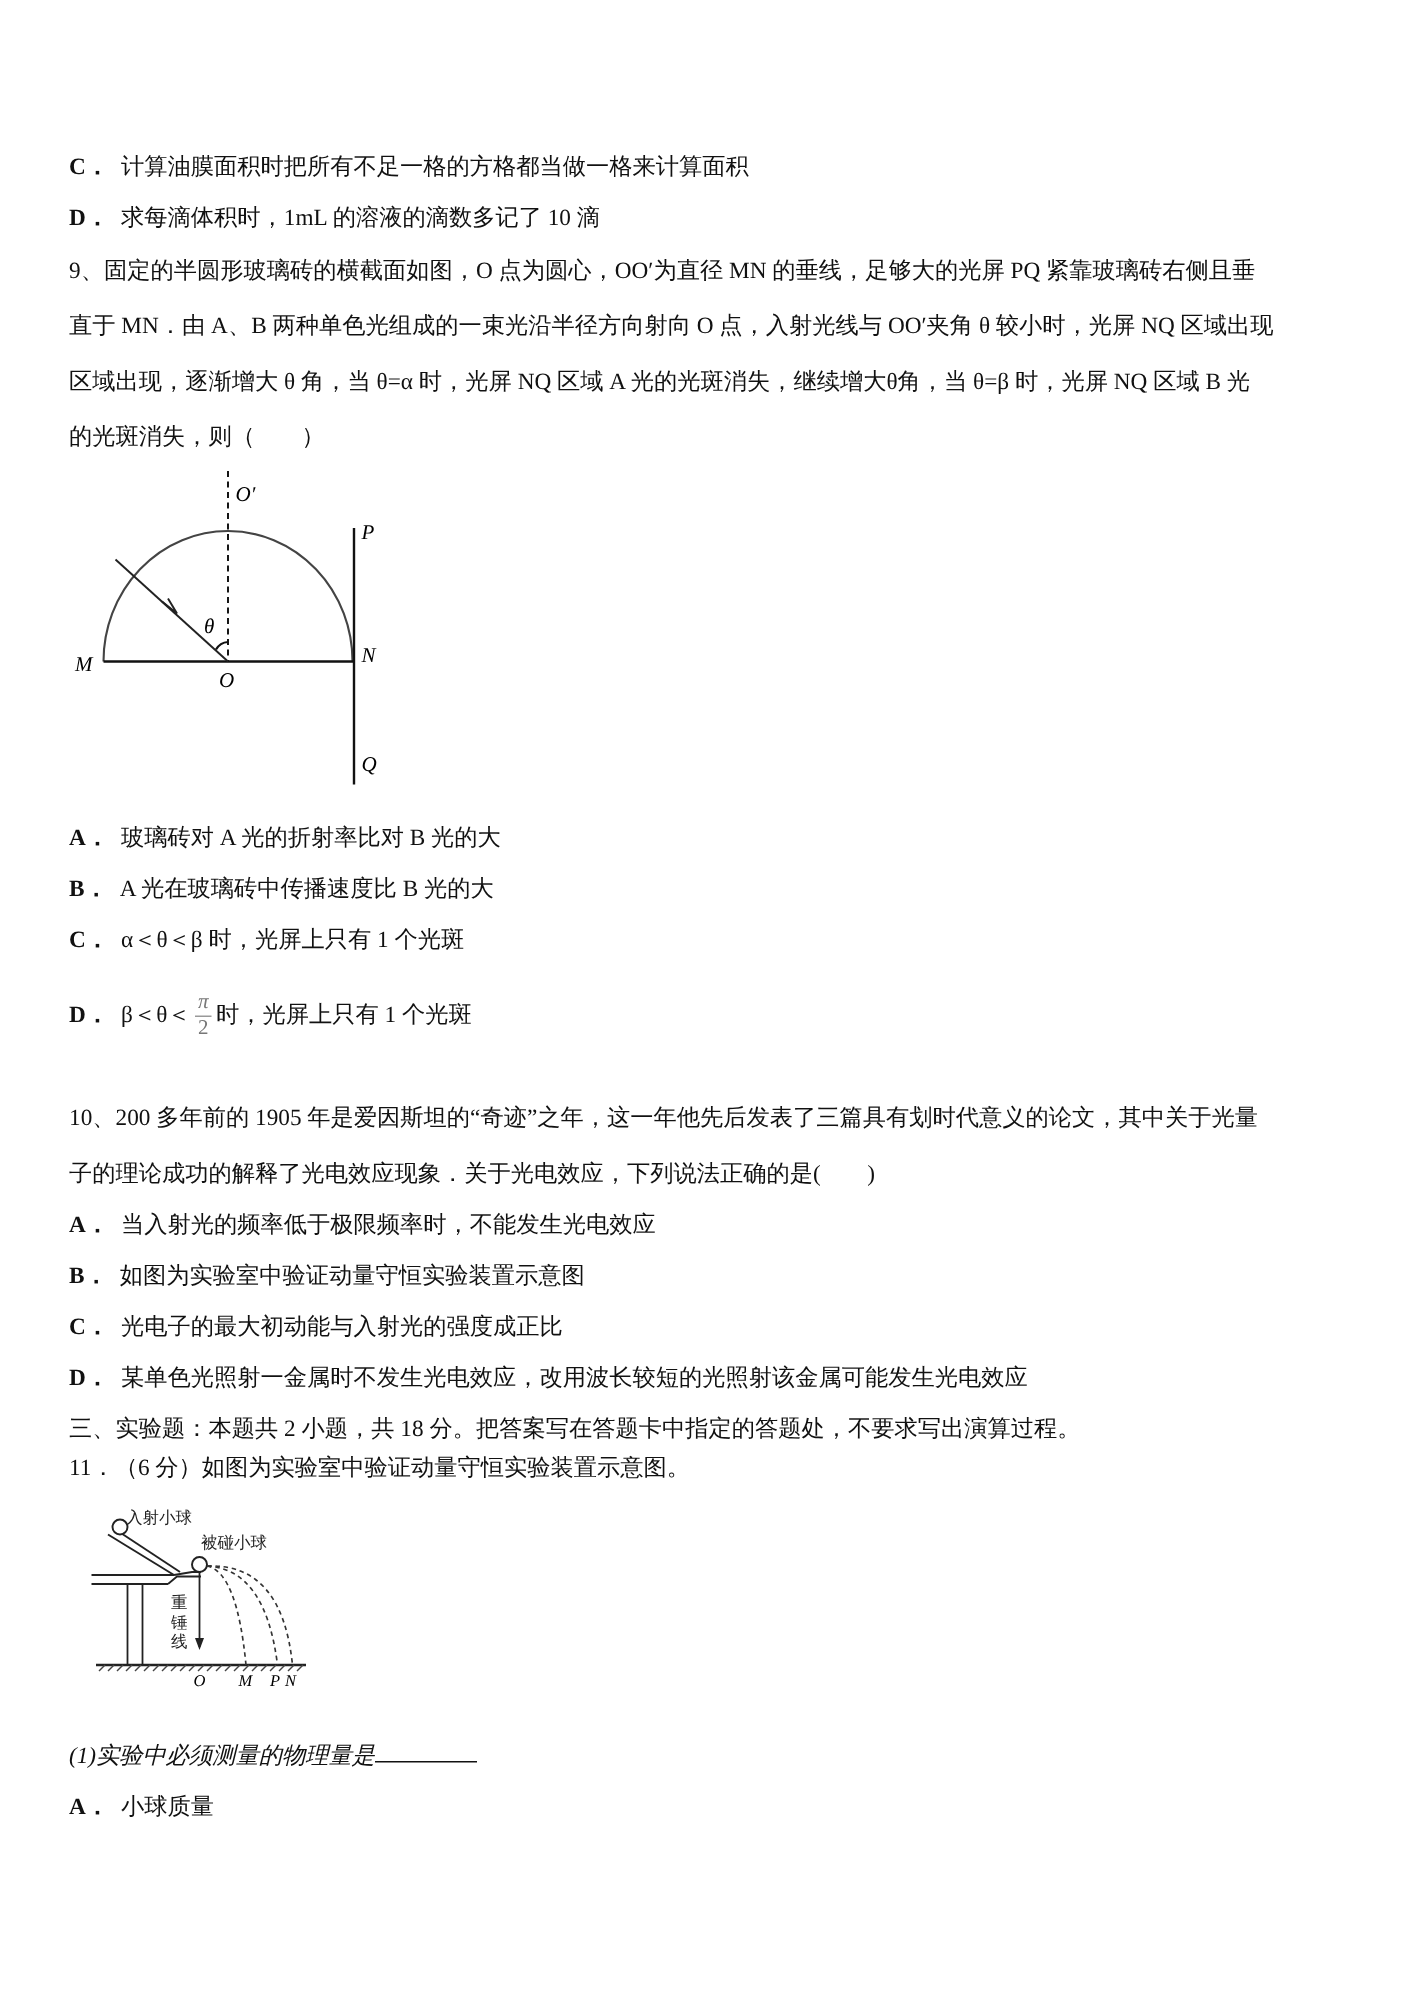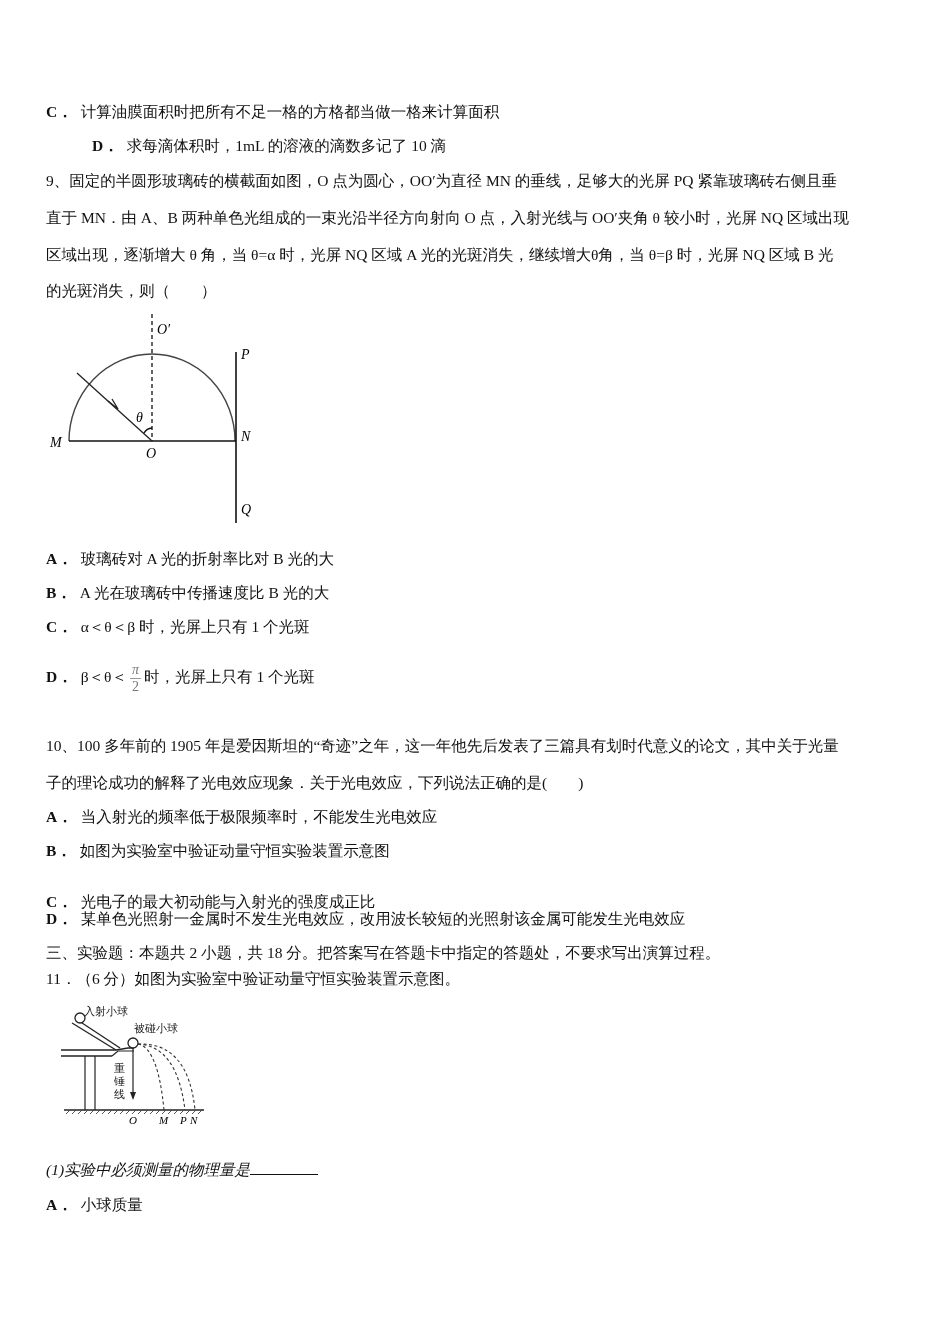--- a/index.html
+++ b/index.html
@@ -16,21 +16,21 @@
   .frac .den { display: block; }
   .blank { display: inline-block; width: 68px; border-bottom: 1px solid #111; height: 14px; vertical-align: baseline; }
   .svgtext { font-family: "Liberation Serif", serif; font-style: italic; }
 </style>
 </head>
 <body>
 
 <div class="line" style="top:102px;">
   <span class="opt-label">C．</span><span>计算油膜面积时把所有不足一格的方格都当做一格来计算面积</span>
 </div>
-<div class="line" style="top:136px;margin-left:46px;">
+<div class="line" style="top:136px;">
   <span class="opt-label">D．</span><span>求每滴体积时，1mL 的溶液的滴数多记了 10 滴</span>
 </div>
 
 <div class="line" style="top:171px;">9、固定的半圆形玻璃砖的横截面如图，O 点为圆心，OO′为直径 MN 的垂线，足够大的光屏 PQ 紧靠玻璃砖右侧且垂</div>
 <div class="line" style="top:208px;">直于 MN．由 A、B 两种单色光组成的一束光沿半径方向射向 O 点，入射光线与 OO′夹角 θ 较小时，光屏 NQ 区域出现</div>
 <div class="line" style="top:245px;">区域出现，逐渐增大 θ 角，当 θ=α 时，光屏 NQ 区域 A 光的光斑消失，继续增大θ角，当 θ=β 时，光屏 NQ 区域 B 光</div>
 <div class="line" style="top:282px;font-family:Liberation Mono, monospace;">的光斑消失，则（　　）</div>
 
 <div class="fig" style="left:40px; top:310px;">
   <svg width="240" height="220" viewBox="0 0 240 220">
@@ -63,29 +63,29 @@
 <div class="line" style="top:583px;">
   <span class="opt-label">B．</span><span>A 光在玻璃砖中传播速度比 B 光的大</span>
 </div>
 <div class="line" style="top:617px;">
   <span class="opt-label">C．</span><span>α＜θ＜β 时，光屏上只有 1 个光斑</span>
 </div>
 <div class="line" style="top:660px; line-height:34px;">
   <span class="opt-label">D．</span><span>β＜θ＜</span><span class="frac"><span class="num">π</span><span class="den">2</span></span><span>时，光屏上只有 1 个光斑</span>
 </div>
 
-<div class="line" style="top:736px;">10、100 多年前的 1905 年是爱因斯坦的“奇迹”之年，这一年他先后发表了三篇具有划时代意义的论文，其中关于光量</div>
+<div class="line" style="top:736px;">10、200 多年前的 1905 年是爱因斯坦的“奇迹”之年，这一年他先后发表了三篇具有划时代意义的论文，其中关于光量</div>
 <div class="line" style="top:773px;">子的理论成功的解释了光电效应现象．关于光电效应，下列说法正确的是(　　)</div>
 <div class="line" style="top:807px;">
   <span class="opt-label">A．</span><span>当入射光的频率低于极限频率时，不能发生光电效应</span>
 </div>
 <div class="line" style="top:841px;">
   <span class="opt-label">B．</span><span>如图为实验室中验证动量守恒实验装置示意图</span>
 </div>
-<div class="line" style="top:875px;margin-top:17px;">
+<div class="line" style="top:875px;">
   <span class="opt-label">C．</span><span>光电子的最大初动能与入射光的强度成正比</span>
 </div>
 <div class="line" style="top:909px;">
   <span class="opt-label">D．</span><span>某单色光照射一金属时不发生光电效应，改用波长较短的光照射该金属可能发生光电效应</span>
 </div>
 
 <div class="line" style="top:943px;">三、实验题：本题共 2 小题，共 18 分。把答案写在答题卡中指定的答题处，不要求写出演算过程。</div>
 
 <div class="line" style="top:969px;">11．（6 分）如图为实验室中验证动量守恒实验装置示意图。</div>
 

